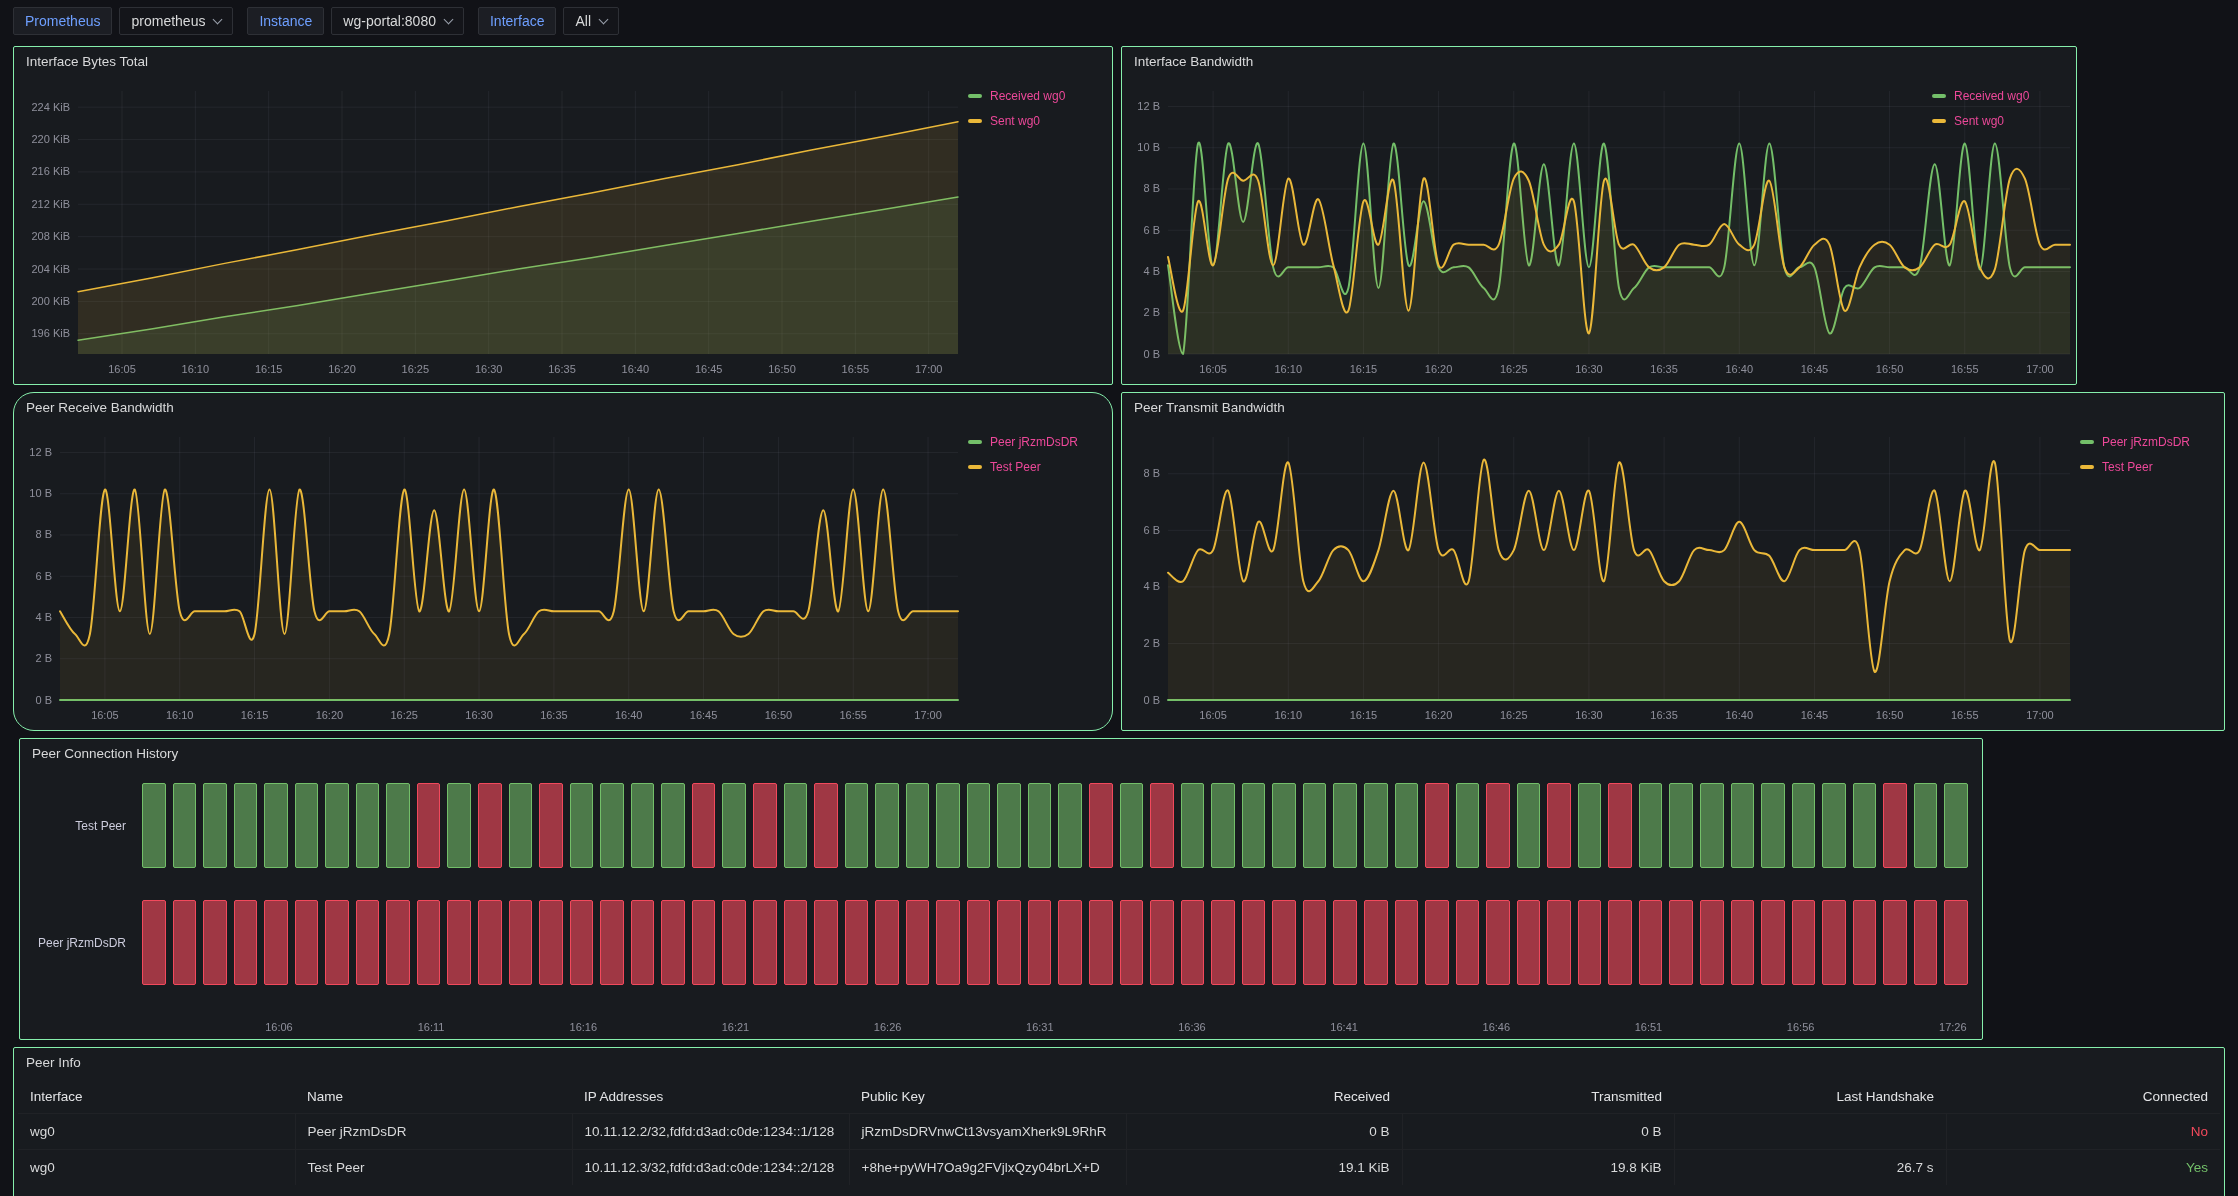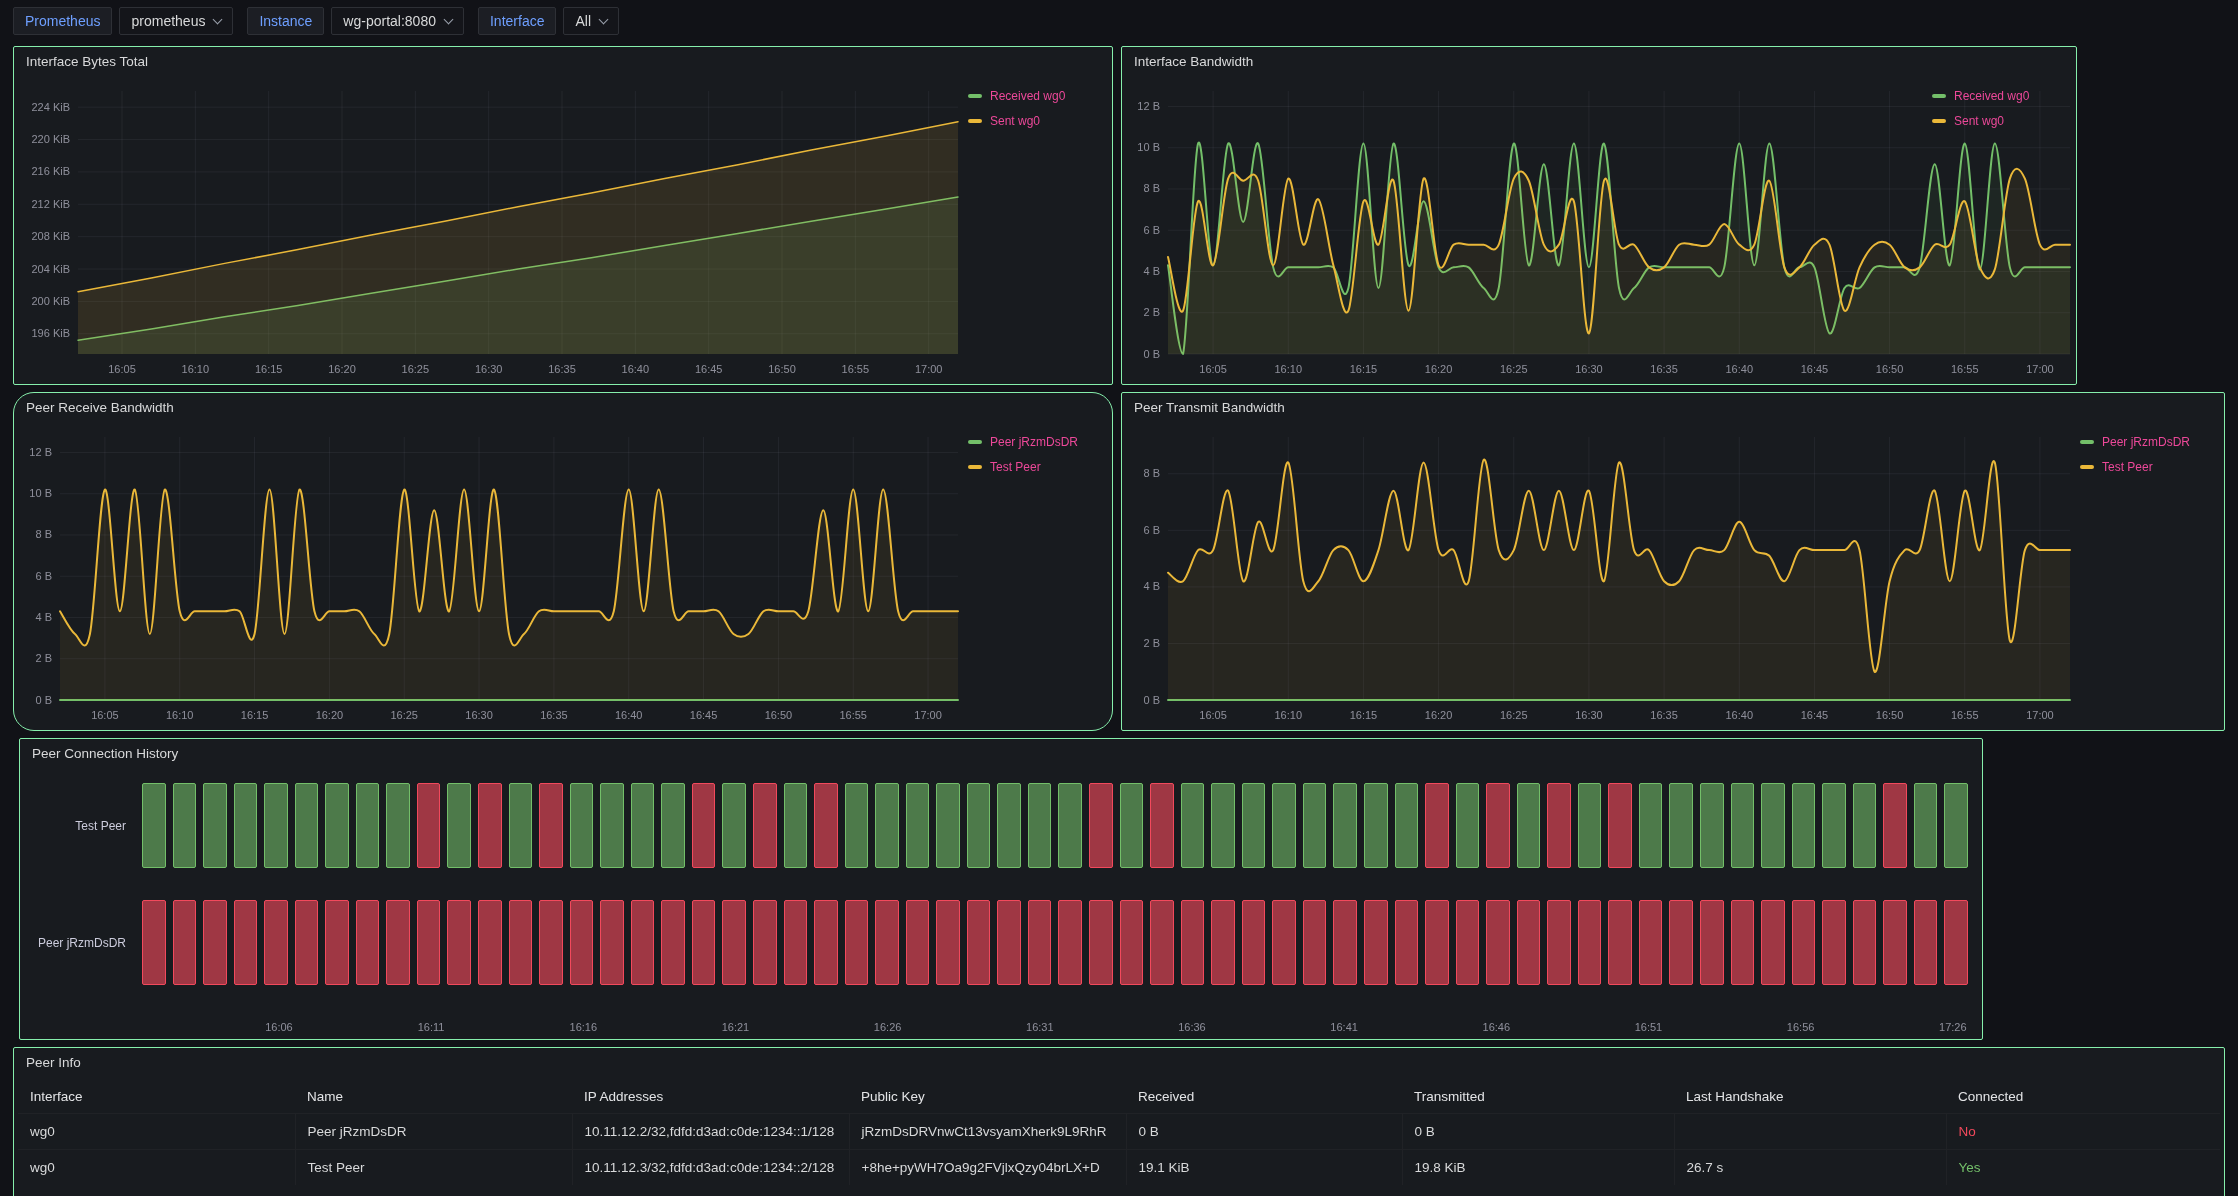--- a/index.html
+++ b/index.html
@@ -50,21 +50,21 @@
   .status-ticks { position:relative; height:24px; margin-left:122px; }
   .status-ticks span { position:absolute; top:4px; transform:translateX(-50%);
     font-size:11px; color:rgba(204,204,220,.65); white-space:nowrap; }
   
   .table-body { padding:2px 4px 0 4px; display:block; }
   table { width:100%; border-collapse:collapse; table-layout:fixed; }
   th { text-align:left; font-size:13.5px; font-weight:500; color:#e3e4e6; padding:9px 12px; cursor:pointer; white-space:nowrap; }
   td { font-size:13.5px; color:#d8d9da; padding:10px 12px; border-top:1px solid #202226;
     border-left:1px solid #202226; white-space:nowrap; overflow:hidden; }
   td:first-child { border-left:none; }
-  th.num, td.num { }
+  th.num, td.num { text-align:right; }
   td.conn-no  { color:#f2495c; }
   td.conn-yes { color:#73bf69; }
 </style>
 </head>
 <body>
 
 <div class="toolbar">
   <div class="var-pair">
     <div class="var-label">Prometheus</div>
     <div class="var-value">

